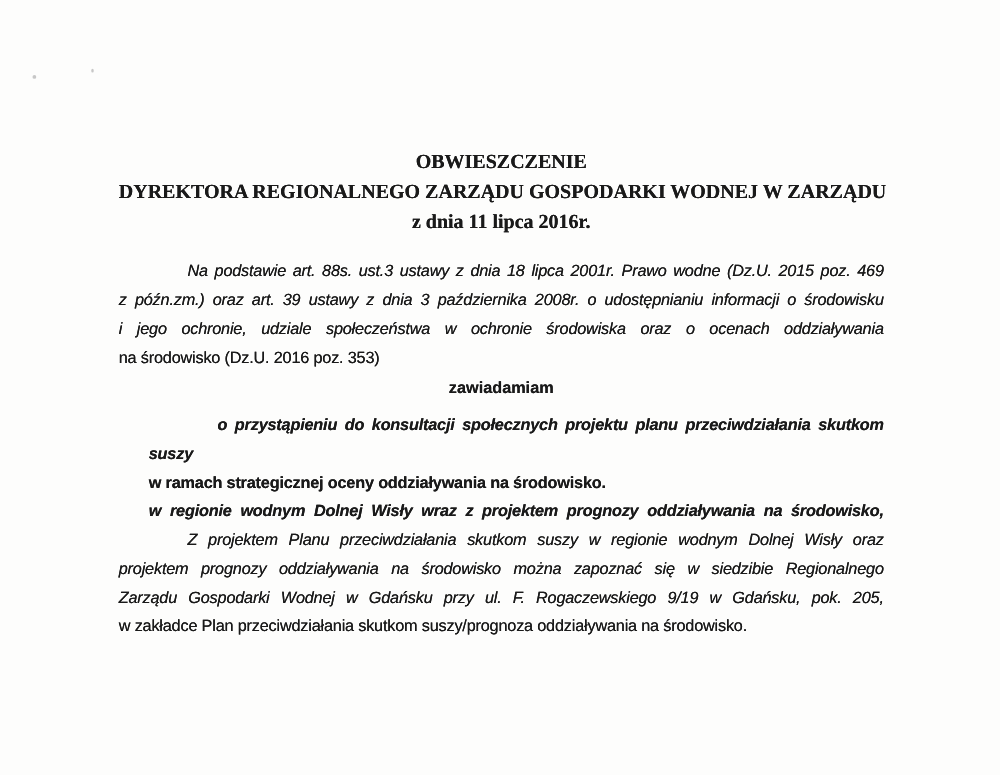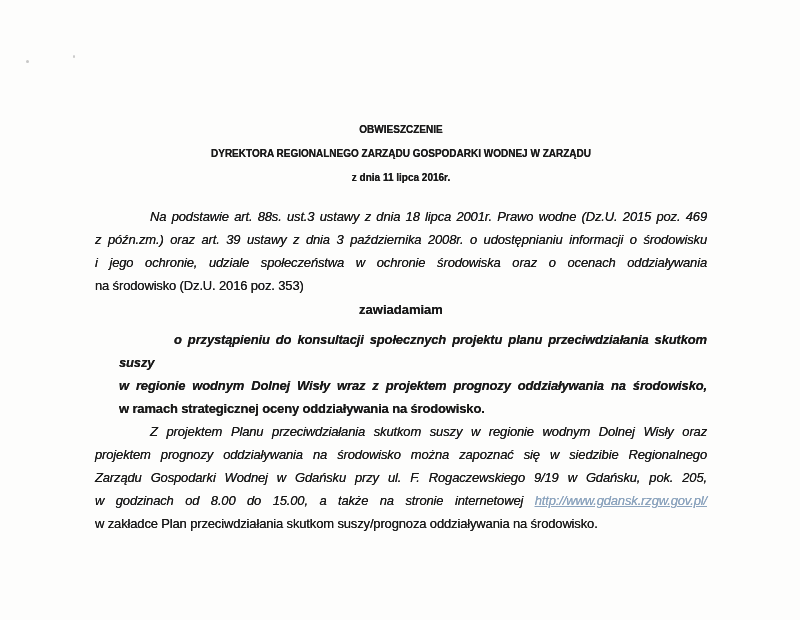--- a/index.html
+++ b/index.html
@@ -28,23 +28,24 @@
 
   .doc {
     position: absolute;
     left: 95px; top: 118px;
     width: 612px;
     text-shadow: 0 0 0.45px currentColor; 
   }
   .heading .h-line {
     text-align: center;
     font-weight: bold;
-    font-size: 10px;
+    font-size: 16px;
     line-height: 24px;
     white-space: nowrap;
+    font-family: Liberation Serif, serif;
   }
   .para {
     font-size: 13px;
     line-height: 23px;
     letter-spacing: -0.15px;
   }
   .para .line { min-height: 23px; }
   .jl {            
     text-align: justify;
     text-align-last: justify;
@@ -88,29 +89,25 @@
       <div class="line jl indent">Na podstawie art. 88s. ust.3 ustawy z dnia 18 lipca 2001r. Prawo wodne (Dz.U. 2015 poz. 469</div>
       <div class="line jl">z późn.zm.) oraz art. 39 ustawy z dnia 3 października 2008r. o udostępnianiu informacji o środowisku</div>
       <div class="line jl">i jego ochronie, udziale społeczeństwa w ochronie środowiska oraz o ocenach oddziaływania</div>
       <div class="line">na środowisko (Dz.U. 2016 poz. 353)</div>
     </div>
 
     <div class="keyword">zawiadamiam</div>
 
     <div class="para p-notice">
       <div class="line jl indent">o przystąpieniu do konsultacji społecznych projektu planu przeciwdziałania skutkom suszy</div>
+      <div class="line">w ramach strategicznej oceny oddziaływania na środowisko.</div>
       <div class="line jl">w regionie wodnym Dolnej Wisły wraz z projektem prognozy oddziaływania na środowisko,</div>
-      <div class="line">w ramach strategicznej oceny oddziaływania na środowisko.</div>
     </div>
 
     <div class="para p-details">
       <div class="line jl indent">Z projektem Planu przeciwdziałania skutkom suszy w regionie wodnym Dolnej Wisły oraz</div>
       <div class="line jl">projektem prognozy oddziaływania na środowisko można zapoznać się w siedzibie Regionalnego</div>
       <div class="line jl">Zarządu Gospodarki Wodnej w Gdańsku przy ul. F. Rogaczewskiego 9/19 w Gdańsku, pok. 205,</div>
-      <div class="line jl">
-        <span>w godzinach od 8.00 do 15.00, a także na stronie internetowej</span>
-        <span class="link">http://www.gdansk.rzgw.gov.pl/</span>
-      </div>
       <div class="line">w zakładce Plan przeciwdziałania skutkom suszy/prognoza oddziaływania na środowisko.</div>
     </div>
 
   </div>
 </div>
 
 </body></html>

